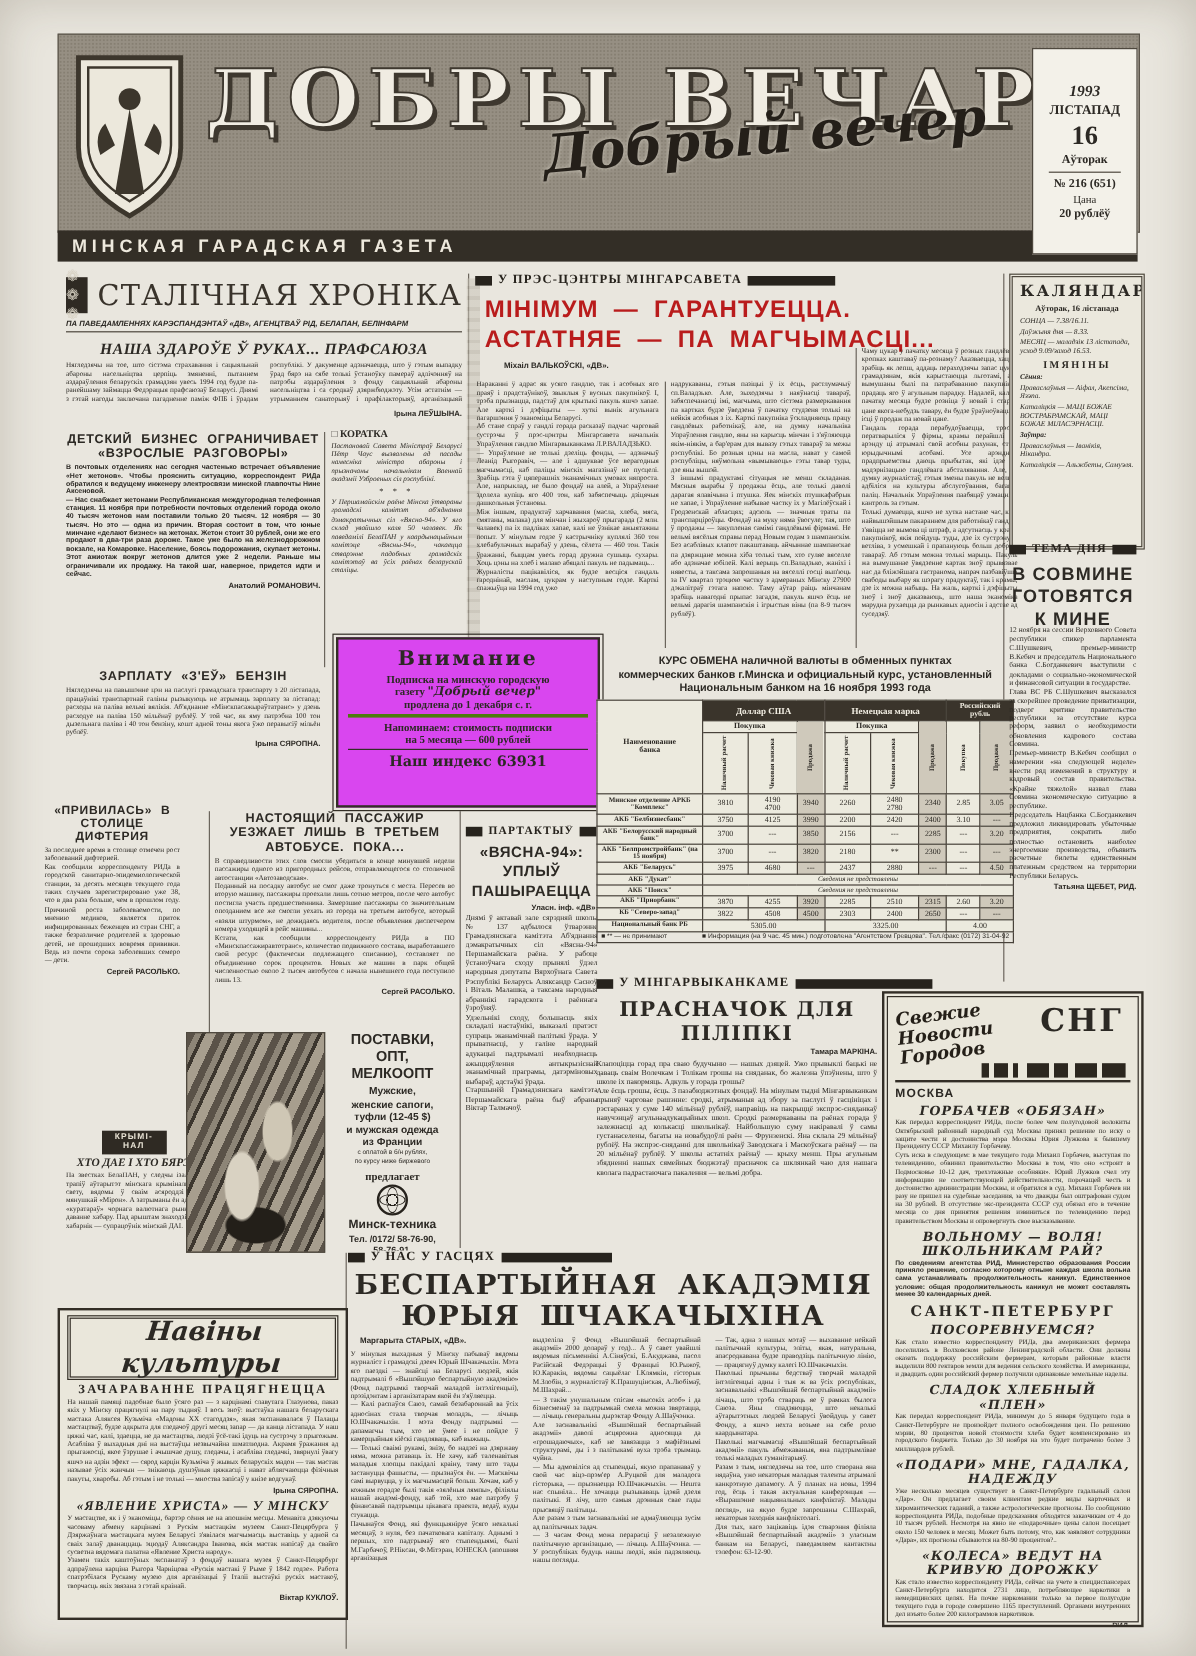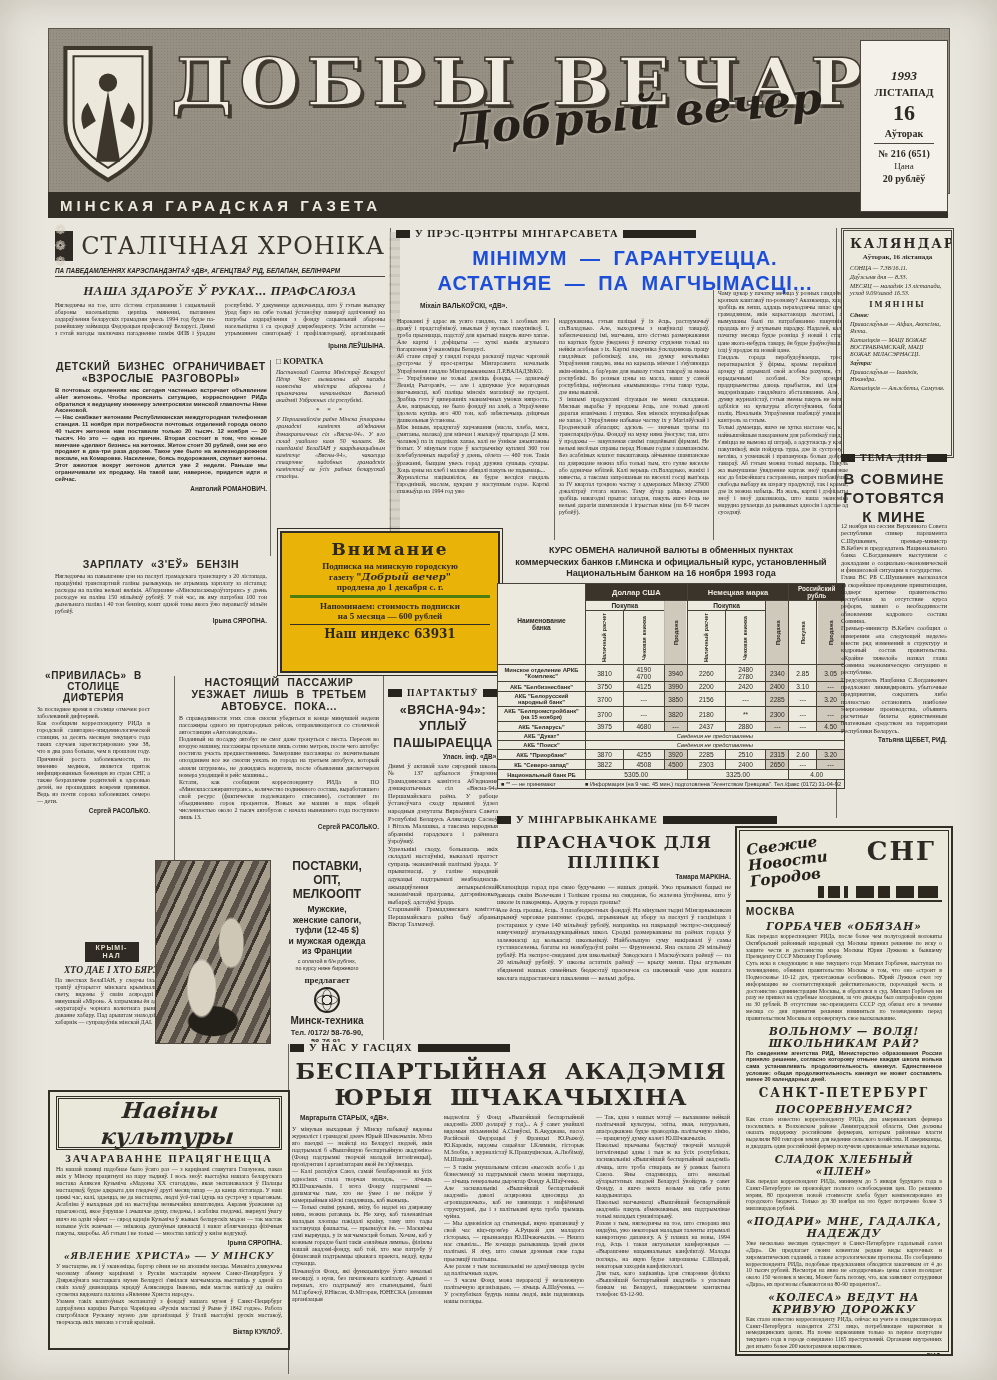--- a/index.html
+++ b/index.html
@@ -37,29 +37,29 @@
         font-size:13px;letter-spacing:2px}
   .chron-title{font-family:"DejaVu Serif",serif;font-size:24px;letter-spacing:1px;color:#39332b;white-space:nowrap}
   .chron-kick{font:bold italic 6.4px "Liberation Sans",sans-serif;border-bottom:1px solid #4c463c;padding-bottom:2px}
   h4.it{font:bold italic 13px "Liberation Serif",serif;margin:0 0 3px;text-align:center;letter-spacing:.5px}
   h4.sans{font:bold 10.5px "Liberation Sans",sans-serif;margin:0 0 3px;text-align:center;letter-spacing:.6px;word-spacing:4px}
   .twocol{column-count:2;column-gap:10px}
   .koratka-t{font:bold 8.5px "Liberation Serif",serif;margin-bottom:3px}
   .koratka .body{font-style:italic}
   .stars{text-align:center;font-size:7px;letter-spacing:3px;margin:2px 0}
   
-  .vnim{border:2px solid #332e26;outline:1px solid #332e26;outline-offset:2px;background:#eab308;padding:6px 8px;text-align:center}
+  .vnim{border:2px solid #332e26;outline:1px solid #332e26;outline-offset:2px;background:#d946ef;padding:6px 8px;text-align:center}
   .vnim .t{font:bold 17px "DejaVu Serif",serif;letter-spacing:2px;margin-bottom:2px}
   .vnim .l1{font:bold 9px "Liberation Serif",serif}
   .vnim .scr{font:bold italic 10px "DejaVu Serif",serif}
   .vnim .idx{font:bold 12px "DejaVu Serif",serif;border-top:1px solid #332e26;margin-top:3px;padding-top:2px}
   
-  .pc-head{font:bold 20px "Liberation Sans",sans-serif;letter-spacing:1px;word-spacing:6px;text-align:center;line-height:1.25;color:#1d4ed8}
-  
-  table.bank{border-collapse:collapse;width:100%;background:#eceade;font-family:Liberation Sans, sans-serif}
+  .pc-head{font:bold 20px "Liberation Sans",sans-serif;letter-spacing:1px;word-spacing:6px;text-align:left;line-height:1.25;color:#b91c1c}
+  
+  table.bank{border-collapse:collapse;width:100%;background:#eceade;font-family:Liberation Serif, serif}
   table.bank th,table.bank td{border:1px solid #48423a;font-size:6.6px;padding:1px 2px;text-align:center;white-space:pre-line}
   table.bank .dark{background:#3a342b;color:#f0ece1;font-weight:bold;font-size:7.5px}
   table.bank .rot{writing-mode:vertical-rl;transform:rotate(180deg);font-size:5.6px;padding:2px 0}
   table.bank .sh{background:#cfc9bb}
   table.bank td.nm{font-size:5.8px;font-weight:bold;text-align:center}
   table.bank td.nd{font-style:italic;font-size:5.8px}
   .bank-title{font:bold 9px "Liberation Sans",sans-serif;text-align:center;line-height:1.3;margin-bottom:3px}
   .bank-foot{font:5.6px "Liberation Sans",sans-serif;display:flex;justify-content:space-between;border:1px solid #48423a;border-top:none;padding:1px 3px}
   
   .kal{border:3px double #4e483e;background:#ebe8dd;padding:5px 6px;font-size:6.2px}

